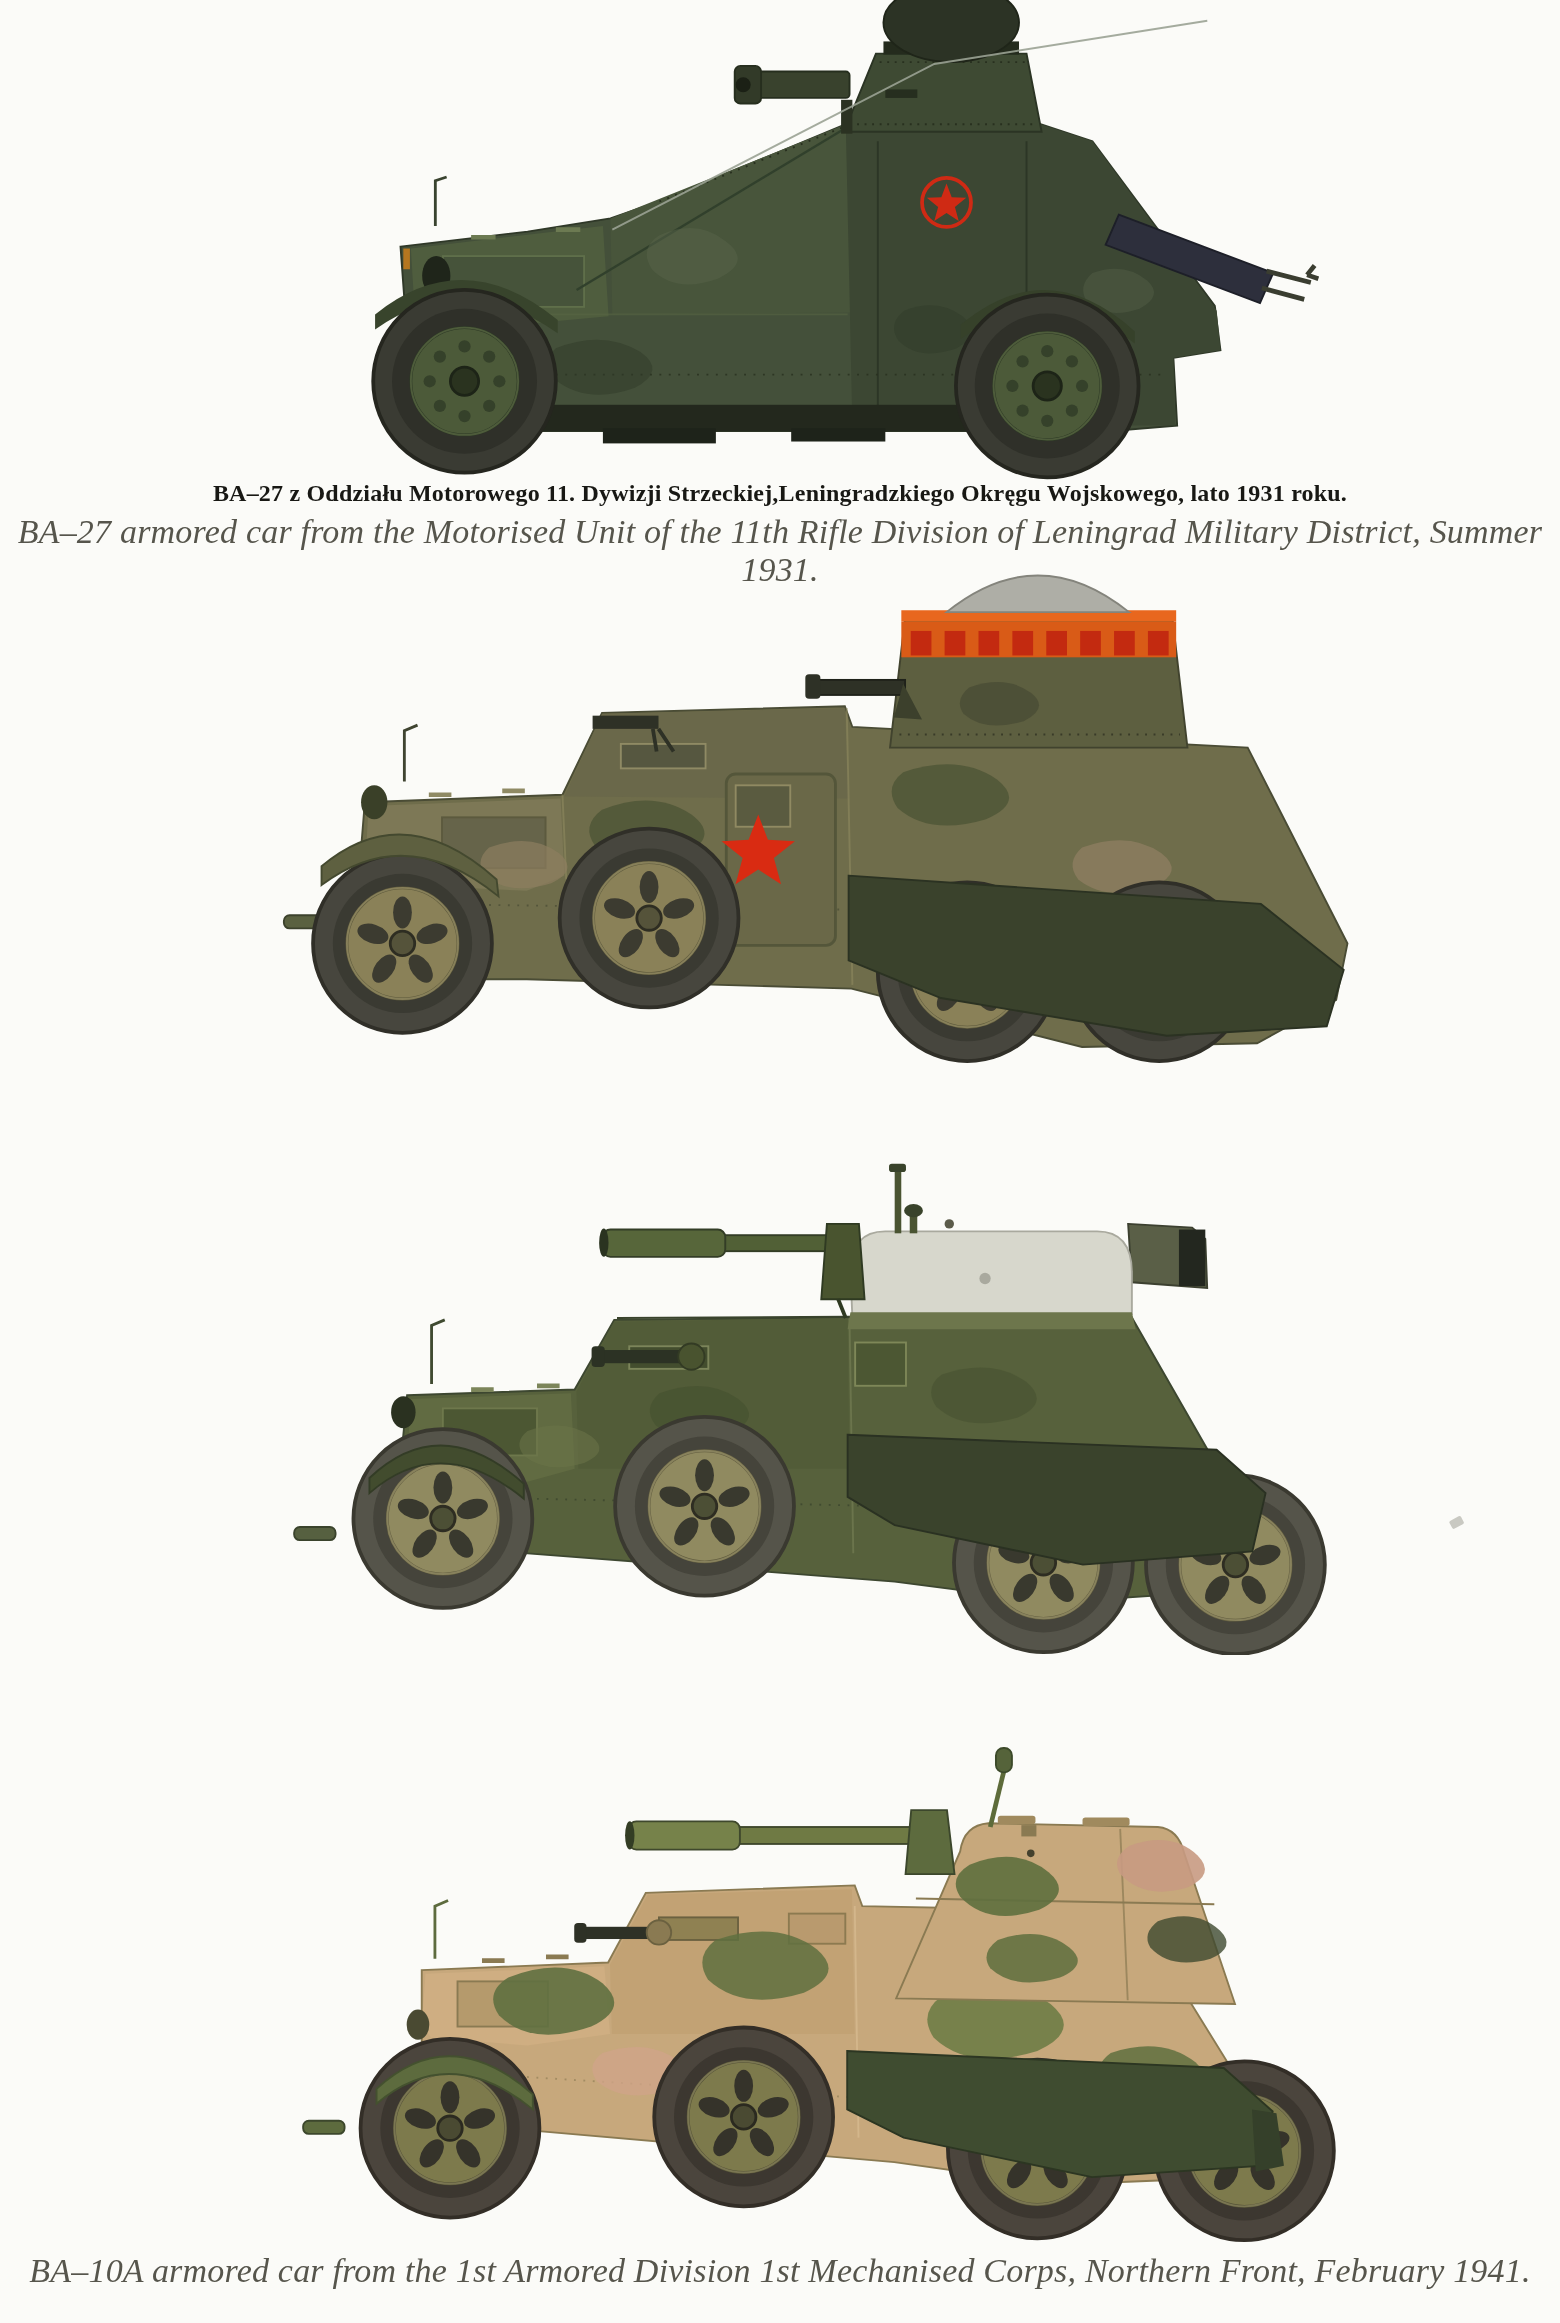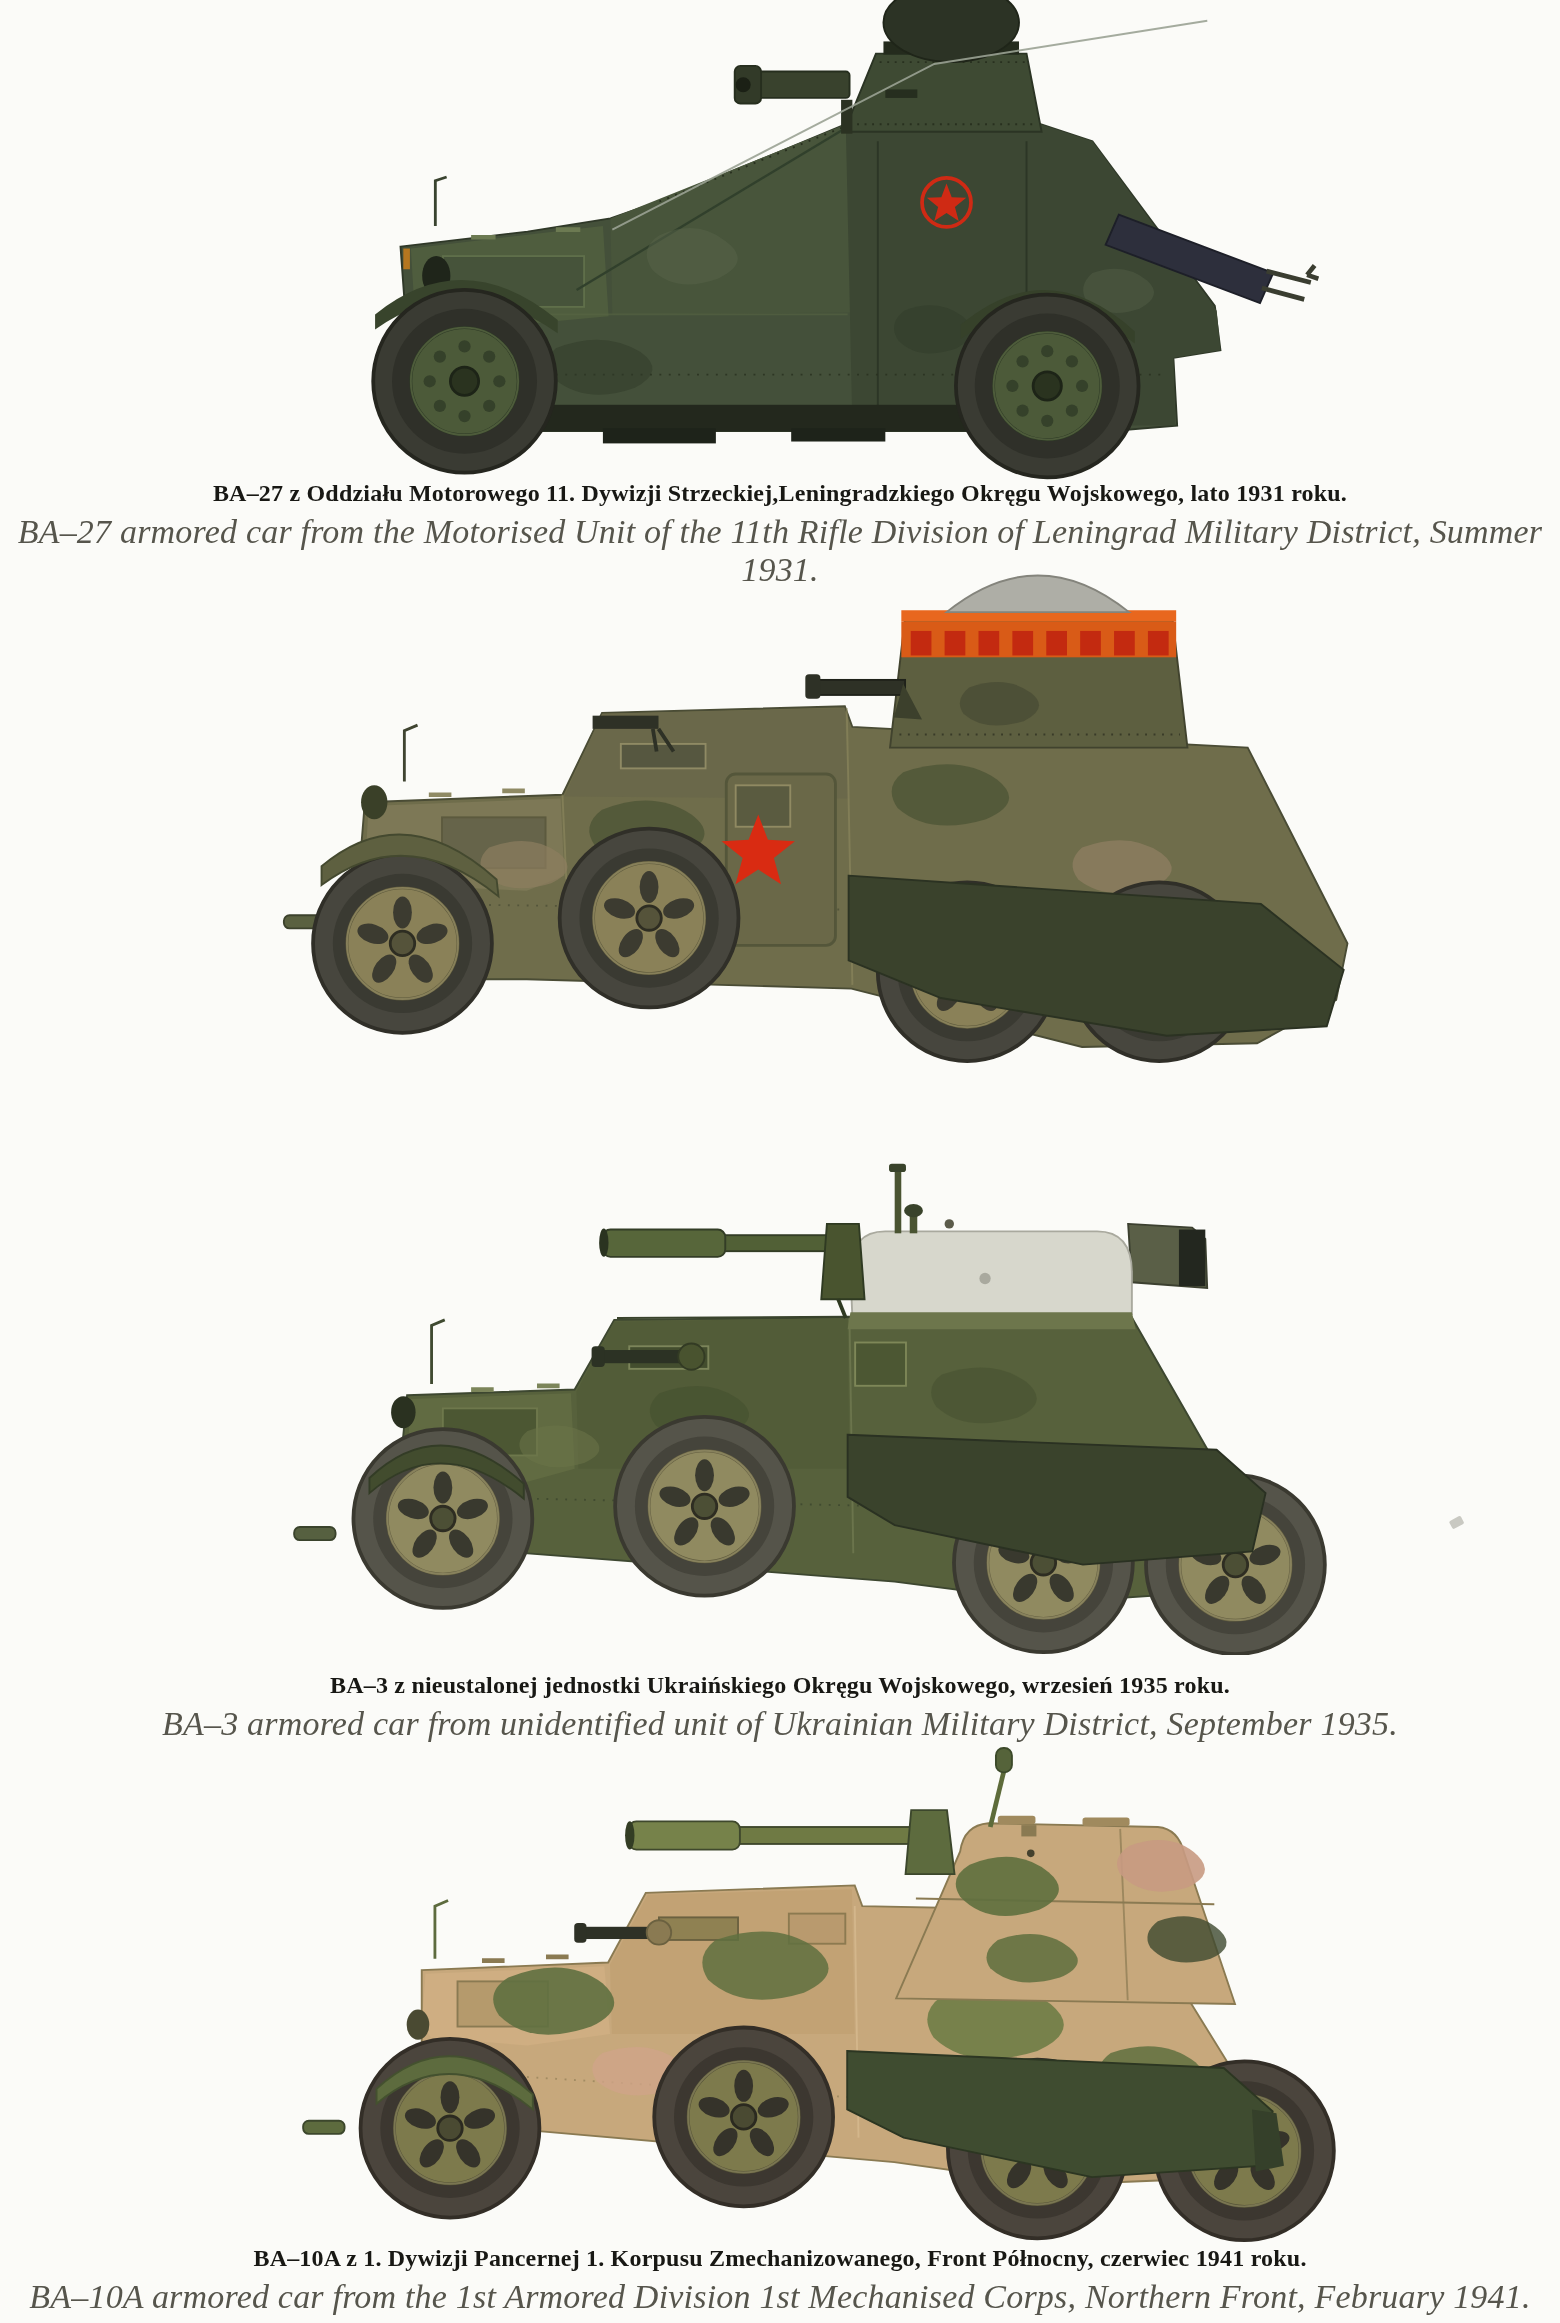--- a/index.html
+++ b/index.html
@@ -264,24 +264,20 @@
       <line x1="890" y1="1380" x2="898" y2="1400" stroke="#2f3a22" stroke-width="4"></line>
     </g>
 
     <g>
       <rect x="640" y="1434" width="86" height="14" fill="#2c3224"></rect>
       <rect x="628" y="1430" width="14" height="22" rx="4" fill="#2c3224"></rect>
       <circle cx="734" cy="1441" r="14" fill="#49532f" stroke="#333b24" stroke-width="2"></circle>
     </g>
   </svg>
 
-  <div class="caption" style="top:1672px;">
-    <div class="cap-pl">BA–3 z nieustalonej jednostki Ukraińskiego Okręgu Wojskowego, wrzesień 1935 roku.</div>
-    <div class="cap-en">BA–3 armored car from unidentified unit of Ukrainian Military District, September 1935.</div>
-  </div>
 
   <svg class="fig" style="left:301px;top:1747px;width:1083px;height:497px;" viewBox="320 1855 1150 528">
     <defs>
       <g id="wD">
         <circle r="95" fill="#4b453d" stroke="#332e27" stroke-width="4"></circle>
         <circle r="74" fill="#3c3730"></circle>
         <circle r="59" fill="#7d7a4c" stroke="#565437" stroke-width="3"></circle>
         <g fill="#35332a">
           <ellipse cx="0" cy="-33" rx="10" ry="17"></ellipse>
           <ellipse cx="31.4" cy="-10.2" rx="10" ry="17" transform="rotate(72 31.4 -10.2)"></ellipse>
@@ -354,19 +350,18 @@
     </g>
 
     <g>
       <rect x="622" y="2046" width="70" height="13" fill="#2e3126"></rect>
       <rect x="610" y="2042" width="13" height="21" rx="4" fill="#2e3126"></rect>
       <circle cx="700" cy="2052" r="13" fill="#8a7a52" stroke="#6b6140" stroke-width="2"></circle>
     </g>
   </svg>
 
   <div class="caption" style="top:2245px;">
-    <div class="cap-pl">BA–10A z 1. Dywizji Pancernej 1. Korpusu Zmechanizowanego, Front Północny, czerwiec 1941 roku.</div>
     <div class="cap-en">BA–10A armored car from the 1st Armored Division 1st Mechanised Corps, Northern Front, February 1941.</div>
   </div>
 
   <div class="speck"></div>
 </div>
 
 
 </body></html>

